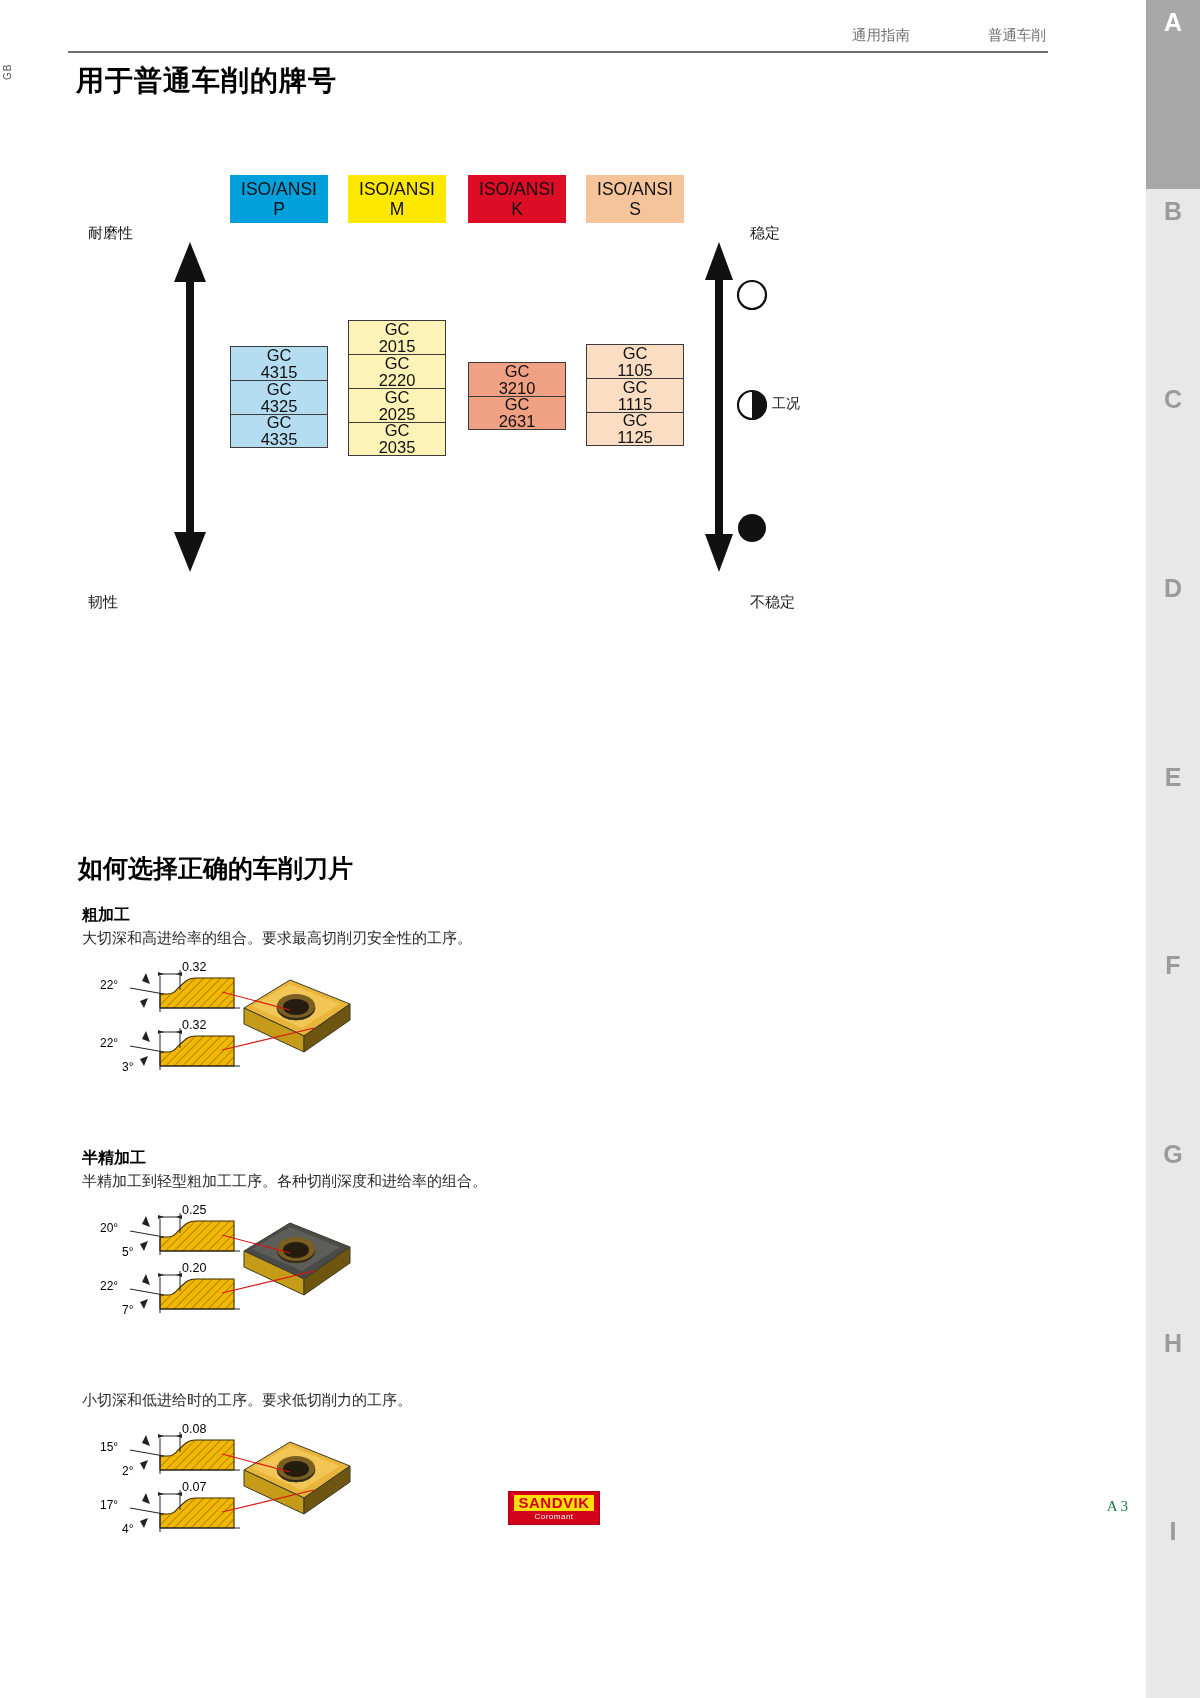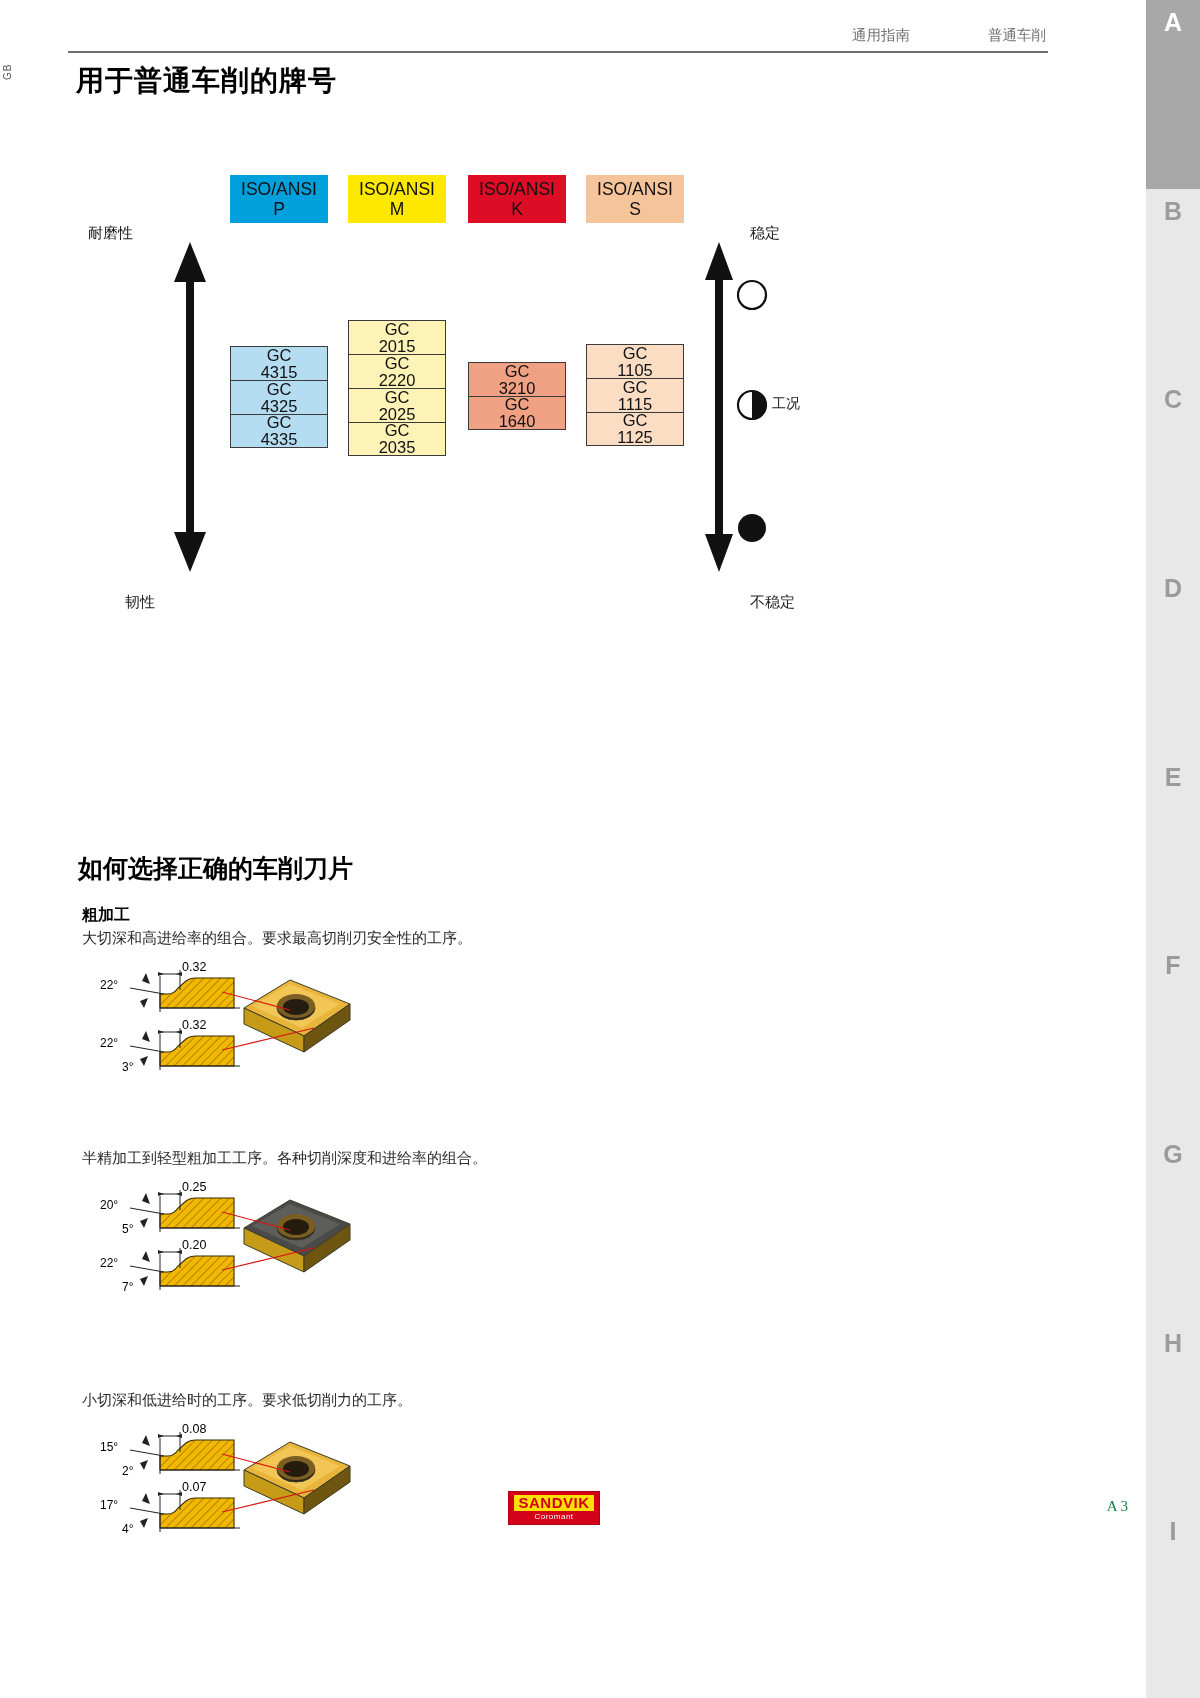--- a/index.html
+++ b/index.html
@@ -131,21 +131,21 @@
   <span class="h-item">通用指南</span>
   <span class="h-item">普通车削</span>
 </div>
 <div class="header-rule"></div>
 
 <h1 class="page-title">用于普通车削的牌号</h1>
 
 <div class="chart">
 
   <div class="axis-label" style="left:88px; top:74px;">耐磨性</div>
-  <div class="axis-label" style="left:88px; top:443px;margin-left:37px;">韧性</div>
+  <div class="axis-label" style="left:88px; top:443px;">韧性</div>
 
   <div class="axis-label" style="left:750px; top:74px;">稳定</div>
   <div class="axis-label" style="left:750px; top:443px;">不稳定</div>
 
   <svg class="arrow-svg" style="left:168px; top:92px;" width="44" height="330" viewBox="0 0 44 330">
     <polygon points="22,0 38,40 26,40 26,290 38,290 22,330 6,290 18,290 18,40 6,40" fill="#111"></polygon>
   </svg>
 
   <svg class="arrow-svg" style="left:700px; top:92px;" width="38" height="330" viewBox="0 0 38 330">
     <polygon points="19,0 33,38 23,38 23,292 33,292 19,330 5,292 15,292 15,38 5,38" fill="#111"></polygon>
@@ -211,21 +211,21 @@
         <span>ISO/ANSI</span>
         <span>K</span>
       </div>
       <div class="grade-col" style="left: 468px; top: 212px;">
         <div class="grade-box" style="background: rgb(240, 161, 131);">
           <span>GC</span>
           <span>3210</span>
         </div>
         <div class="grade-box" style="background: rgb(240, 161, 131);">
           <span>GC</span>
-          <span>1640</span>
+          <span>2631</span>
         </div>
       </div>
       <div class="iso-head" style="left: 586px; top: 25px; background: rgb(246, 196, 155);">
         <span>ISO/ANSI</span>
         <span>S</span>
       </div>
       <div class="grade-col" style="left: 586px; top: 194px;">
         <div class="grade-box" style="background: rgb(251, 221, 196);">
           <span>GC</span>
           <span>1105</span>
@@ -304,20 +304,21 @@
           <ellipse cx="64" cy="40" rx="19" ry="12" fill="#7a5e22"></ellipse>
           <ellipse cx="64" cy="41" rx="13" ry="8" fill="#241c0e"></ellipse>
         </svg>
         <svg width="300" height="120" style="position: absolute; left: 0px; top: 0px; pointer-events: none;">
           <line x1="140" y1="30" x2="208" y2="48" stroke="#d81414" stroke-width="1.2"></line>
           <line x1="140" y1="88" x2="232" y2="66" stroke="#d81414" stroke-width="1.2"></line>
         </svg>
       </div>
     </div>
     <div class="sub" style="top: 1148px;">
+      <h3 class="sub-title">半精加工</h3>
       <p class="sub-body">半精加工到轻型粗加工工序。各种切削深度和进给率的组合。</p>
       <div style="position: relative; margin-top: 14px; width: 300px; height: 120px;">
         <div style="position: absolute; left: 18px; top: 0px; width: 200px; height: 56px;">
           <svg width="130" height="56" viewBox="0 0 130 56" style="position: absolute; left: 24px; top: 2px;">
             <defs>
               <pattern id="hatchdark10" width="6" height="6" patternUnits="userSpaceOnUse" patternTransform="rotate(45)">
                 <rect width="6" height="6" fill="#F2B800"></rect>
                 <line x1="0" y1="0" x2="0" y2="6" stroke="#7a5a00" stroke-width="1.1"></line>
               </pattern>
             </defs>

